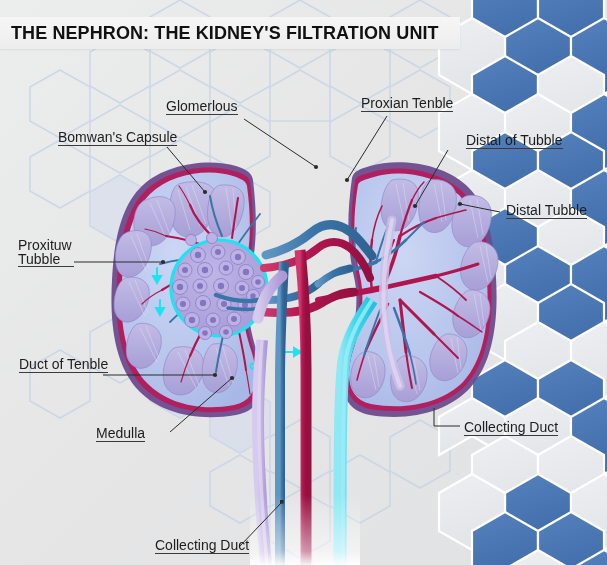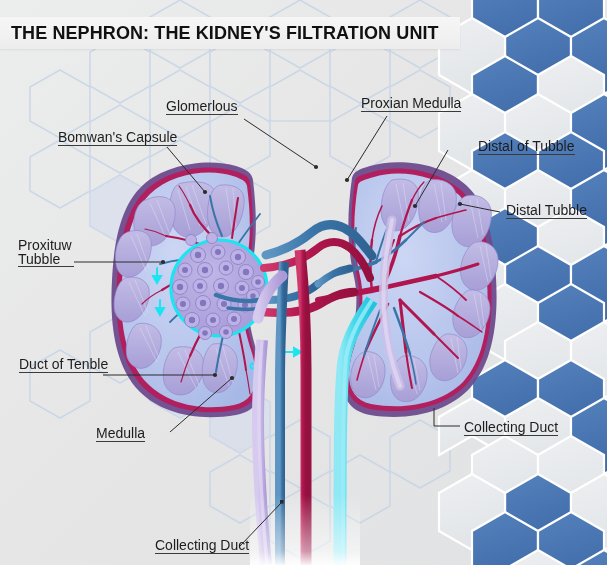--- a/index.html
+++ b/index.html
@@ -486,21 +486,21 @@
   <div class="label" style="left:58px; top:131px;">Bomwan's Capsule</div>
 
   <div class="label two-line" style="left:18px; top:239px; width:56px;"><span>Proxituw</span><br><span>Tubble</span></div>
 
   <div class="label" style="left:19px; top:358px;">Duct of Tenble</div>
 
   <div class="label" style="left:96px; top:427px;">Medulla</div>
 
   <div class="label" style="left:155px; top:539px;">Collecting Duct</div>
 
-  <div class="label" style="left:361px; top:97px;">Proxian Medulla</div>
-
-  <div class="label" style="left:466px; top:140px;margin-left:12px;">Distal of Tubble</div>
+  <div class="label" style="left:361px; top:97px;">Proxian Tenble</div>
+
+  <div class="label" style="left:466px; top:134px;">Distal of Tubble</div>
 
   <div class="label" style="left:506px; top:204px;text-align:right;">Distal Tubble</div>
 
   <div class="label" style="left:464px; top:421px;">Collecting Duct</div>
 
 </div>
 
 </body></html>

